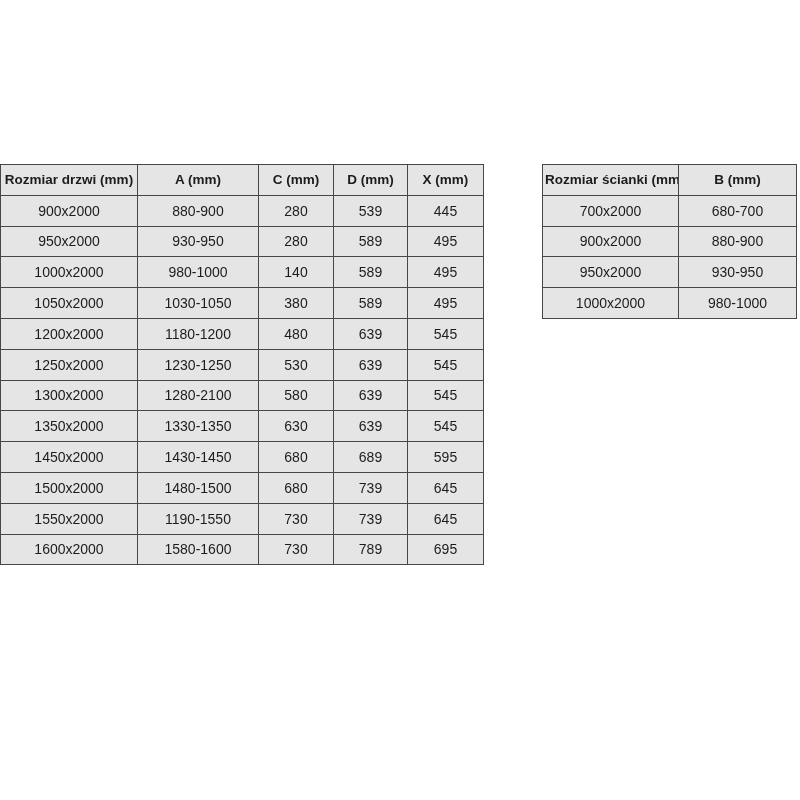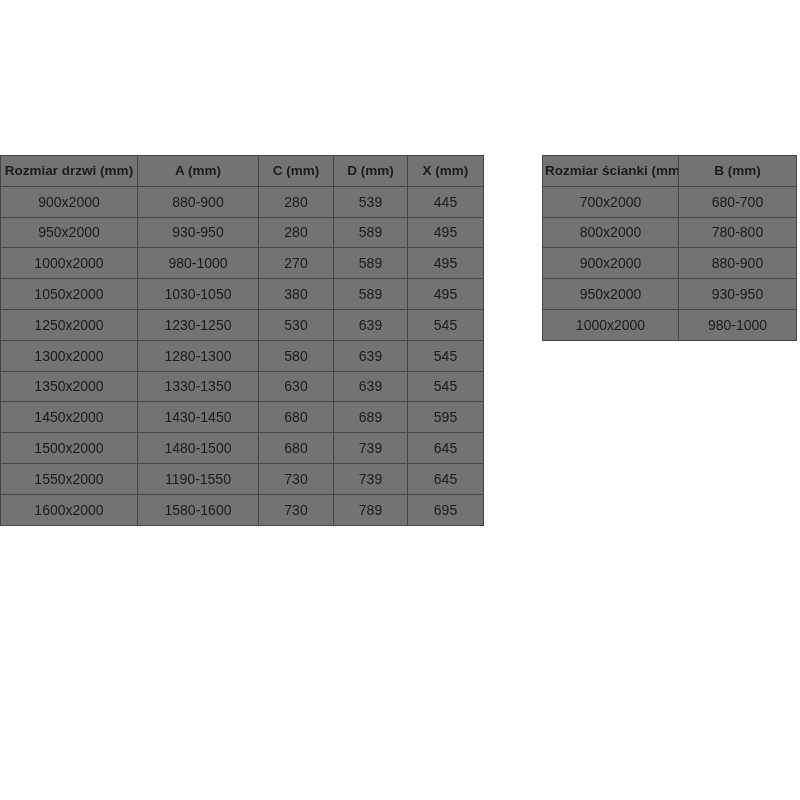--- a/index.html
+++ b/index.html
@@ -10,24 +10,24 @@
     width: 800px;
     height: 800px;
     background: #ffffff;
     font-family: "Liberation Sans", sans-serif;
     position: relative;
     overflow: hidden;
     color: #1c1c1c;
   }
   .spec-table {
     position: absolute;
-    top: 155px;
+    top: 164px;
     border-collapse: collapse;
     table-layout: fixed;
-    background: #737373;
+    background: #e5e5e5;
   }
   #door-table { left: 0px;  width: 483px; }
   #wall-table { left: 542px; width: 254px; }
 
   .spec-table th, .spec-table td {
     border: 1px solid #474747;
     text-align: center;
     vertical-align: middle;
     padding: 0 2px;
     white-space: nowrap;
@@ -85,41 +85,48 @@
         <tr>
           <td>950x2000</td>
           <td>930-950</td>
           <td>280</td>
           <td>589</td>
           <td>495</td>
         </tr>
         <tr>
           <td>1000x2000</td>
           <td>980-1000</td>
-          <td>270</td>
+          <td>140</td>
           <td>589</td>
           <td>495</td>
         </tr>
         <tr>
           <td>1050x2000</td>
           <td>1030-1050</td>
           <td>380</td>
           <td>589</td>
           <td>495</td>
         </tr>
         <tr>
+          <td>1200x2000</td>
+          <td>1180-1200</td>
+          <td>480</td>
+          <td>639</td>
+          <td>545</td>
+        </tr>
+        <tr>
           <td>1250x2000</td>
           <td>1230-1250</td>
           <td>530</td>
           <td>639</td>
           <td>545</td>
         </tr>
         <tr>
           <td>1300x2000</td>
-          <td>1280-1300</td>
+          <td>1280-2100</td>
           <td>580</td>
           <td>639</td>
           <td>545</td>
         </tr>
         <tr>
           <td>1350x2000</td>
           <td>1330-1350</td>
           <td>630</td>
           <td>639</td>
           <td>545</td>
@@ -165,24 +172,20 @@
           <th>Rozmiar ścianki (mm)</th>
           <th>B (mm)</th>
         </tr>
       </thead>
       <tbody>
         <tr>
           <td>700x2000</td>
           <td>680-700</td>
         </tr>
         <tr>
-          <td>800x2000</td>
-          <td>780-800</td>
-        </tr>
-        <tr>
           <td>900x2000</td>
           <td>880-900</td>
         </tr>
         <tr>
           <td>950x2000</td>
           <td>930-950</td>
         </tr>
         <tr>
           <td>1000x2000</td>
           <td>980-1000</td>

